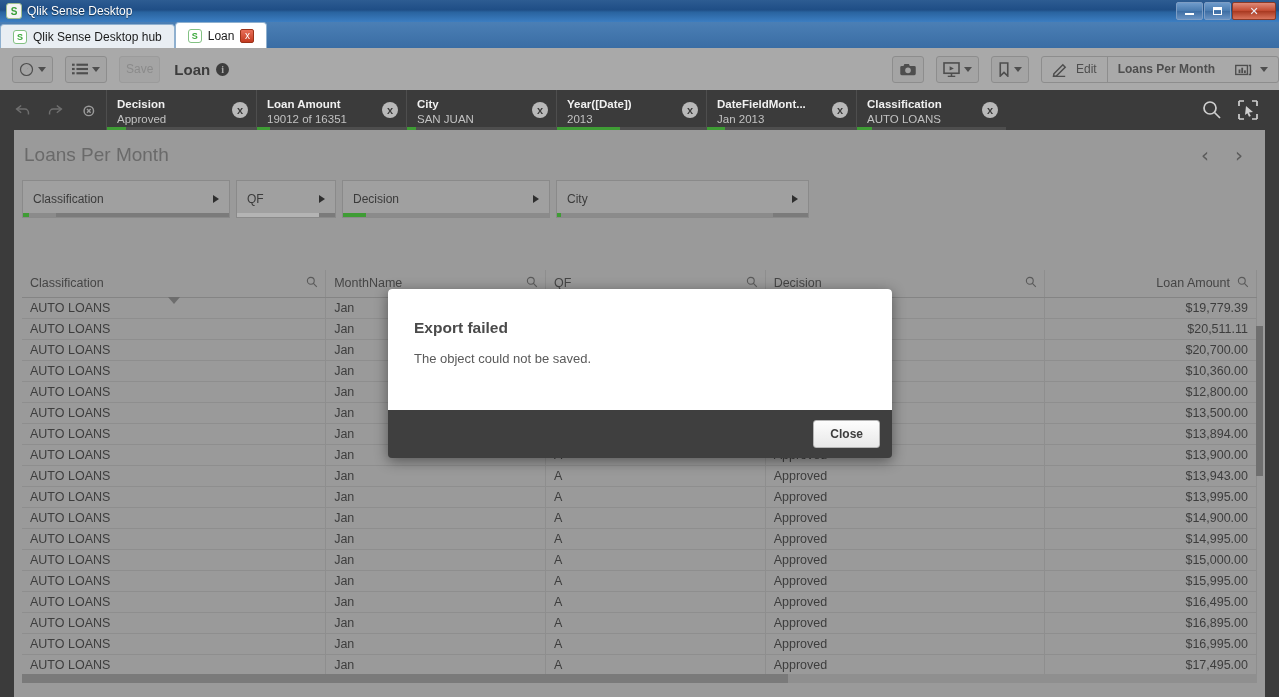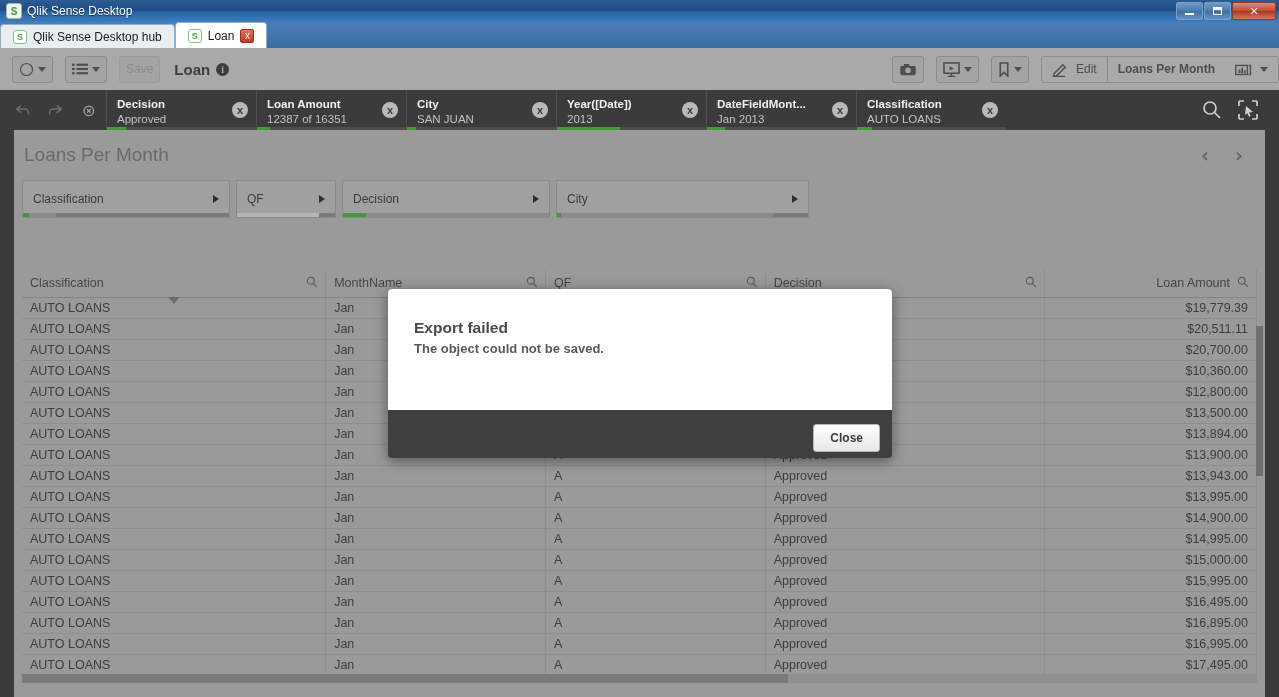--- a/index.html
+++ b/index.html
@@ -183,23 +183,23 @@
 
   
   #modalShade { position: absolute; left:0; top:0; width: 1279px; height: 697px; background: transparent; }
   #modal {
     position: absolute; left: 388px; top: 289px; width: 504px; height: 169px;
     background: #3f3f3f; border-radius: 4px;
     box-shadow: 0 3px 14px rgba(0,0,0,0.45);
     overflow: hidden;
   }
   #modal .m-body { background: #ffffff; height: 121px; padding: 30px 26px 0 26px; }
-  #modal .m-title { font-size: 15.5px; font-weight: bold; color: #4a4a4a; margin-bottom: 4px; }
-  #modal .m-text { font-size: 13px; color: #5a5a5a; font-weight: bold; }
-  #modal .m-foot { height: 56px; display: flex; align-items: center; justify-content: flex-end; padding-right: 12px; margin-left: 29px; }
+  #modal .m-title { font-size: 15.5px; font-weight: bold; color: #4a4a4a; margin-bottom: 14px; }
+  #modal .m-text { font-size: 13px; color: #5a5a5a; }
+  #modal .m-foot { height: 48px; display: flex; align-items: center; justify-content: flex-end; padding-right: 12px; margin-left: 29px; }
   #modal .m-btn {
     background: linear-gradient(to bottom,#fdfdfd,#e8e8e8);
     border: 1px solid #b5b5b5; border-radius: 3px;
     font-size: 12px; font-weight: bold; color: #3d3d3d;
     padding: 6px 16px;
   }
 </style>
 </head>
 <body>
 
@@ -328,21 +328,21 @@
   <div class="chip">
     <div class="c-name">Decision</div>
     <div class="c-val">Approved</div>
     <div class="c-clear">x</div>
     <div class="c-bar">
         <i style="width:13%"></i>
       </div>
   </div>
   <div class="chip">
     <div class="c-name">Loan Amount</div>
-    <div class="c-val">12387 of 16351</div>
+    <div class="c-val">19012 of 16351</div>
     <div class="c-clear">x</div>
     <div class="c-bar">
         <i style="width:9%"></i>
       </div>
   </div>
   <div class="chip">
     <div class="c-name">City</div>
     <div class="c-val">SAN JUAN</div>
     <div class="c-clear">x</div>
     <div class="c-bar">

